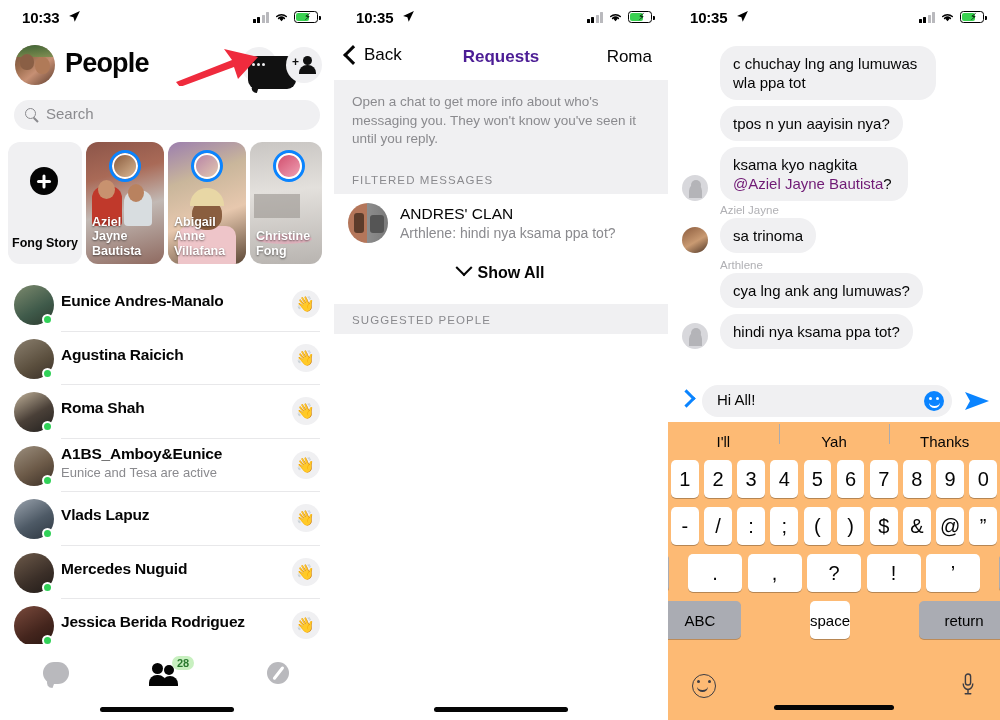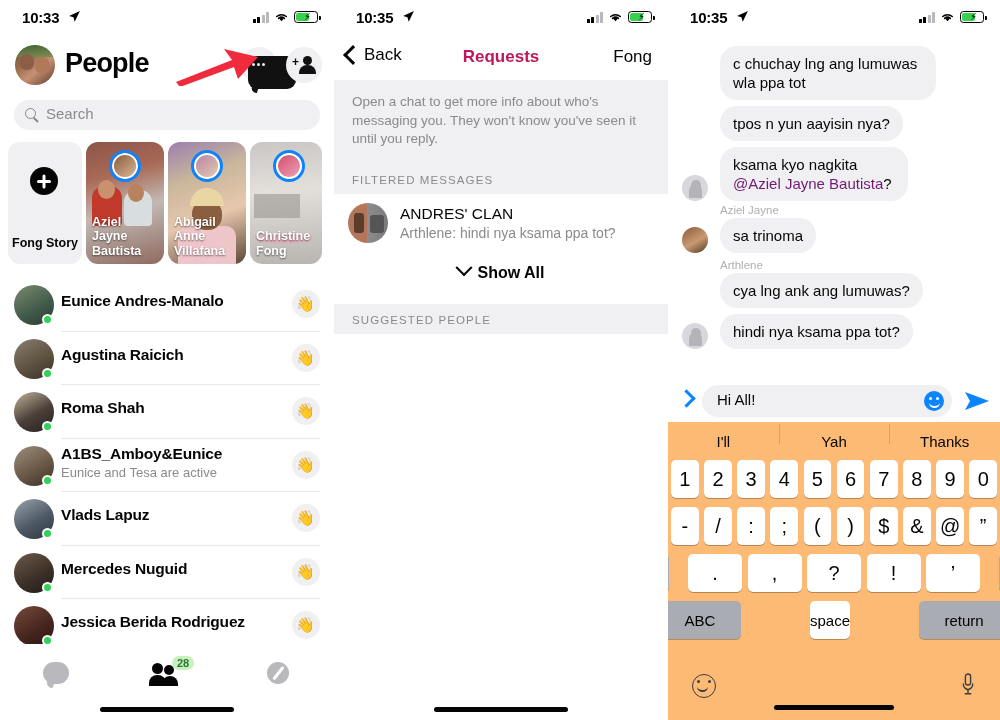--- a/index.html
+++ b/index.html
@@ -115,21 +115,21 @@
   .badge{position:absolute;left:22px;top:-7px;background:#c8f0c0;color:#2a7a2f;border-radius:9px;padding:0 5px;font-size:11px;font-weight:bold;line-height:14px;}
   .ti-disc{position:absolute;left:50%;top:8px;margin-left:-11px;width:22px;height:22px;border-radius:50%;background:#b9b9bd;}
   .ti-disc:after{content:"";position:absolute;left:10px;top:3px;width:2.5px;height:16px;background:#fff;transform:rotate(38deg);border-radius:2px;}
   .homebar{position:absolute;left:50%;bottom:8px;margin-left:-67px;width:134px;height:5px;border-radius:3px;background:#050505;}
 
   
   .p2-nav{position:relative;height:44px;background:#fff;}
   .p2-back{position:absolute;left:12px;top:9px;display:flex;align-items:center;gap:4px;}
   .chev-l{width:11px;height:11px;border-left:3px solid #050505;border-bottom:3px solid #050505;transform:rotate(45deg);}
   .p2-back .t{font-size:17px;font-weight:500;color:#050505;}
-  .p2-ttl{position:absolute;left:0;right:0;top:11px;text-align:center;font-size:17px;font-weight:bold;color:#be185d;}
+  .p2-ttl{position:absolute;left:0;right:0;top:11px;text-align:center;font-size:17px;font-weight:bold;color:#4c1d95;}
   .p2-edit{position:absolute;right:16px;top:11px;font-size:17px;color:#050505;}
   .p2-note{background:#f0f0f2;padding:13px 18px 15px 18px;font-size:13.5px;line-height:18.5px;color:#8a8a8e;}
   .sechdr{background:#f0f0f2;padding:10px 18px 8px 18px;font-size:11.5px;letter-spacing:1.1px;color:#8a8a8e;font-weight:500;}
   .p2-item{position:relative;height:58px;background:#fff;}
   .p2-item .av{position:absolute;left:14px;top:9px;width:40px;height:40px;border-radius:50%;overflow:hidden;
     background:linear-gradient(90deg,#b4765a 0%,#b4765a 48%,#8d8d8d 48%,#7a7a7a 100%);}
   .p2-item .av .l{position:absolute;left:6px;top:10px;width:10px;height:20px;background:#5c3c2b;border-radius:3px;}
   .p2-item .av .r{position:absolute;right:4px;top:12px;width:14px;height:18px;background:#555;border-radius:3px;}
   .p2-item .nm{position:absolute;left:66px;top:11px;font-size:15.5px;color:#050505;}
   .p2-item .pv{position:absolute;left:66px;top:31px;font-size:14px;color:#8a8a8e;}
@@ -406,21 +406,21 @@
           </div>
       </div>
     </div>
 
     <div class="p2-nav">
       <div class="p2-back">
         <div class="chev-l"></div>
         <div class="t">Back</div>
       </div>
       <div class="p2-ttl">Requests</div>
-      <div class="p2-edit">Fong</div>
+      <div class="p2-edit">Roma</div>
     </div>
 
     <div class="p2-note">Open a chat to get more info about who's messaging you. They won't know you've seen it until you reply.</div>
     <div class="sechdr">FILTERED MESSAGES</div>
 
     <div class="p2-item">
       <div class="av">
           <div class="l"></div>
           <div class="r"></div>
         </div>

